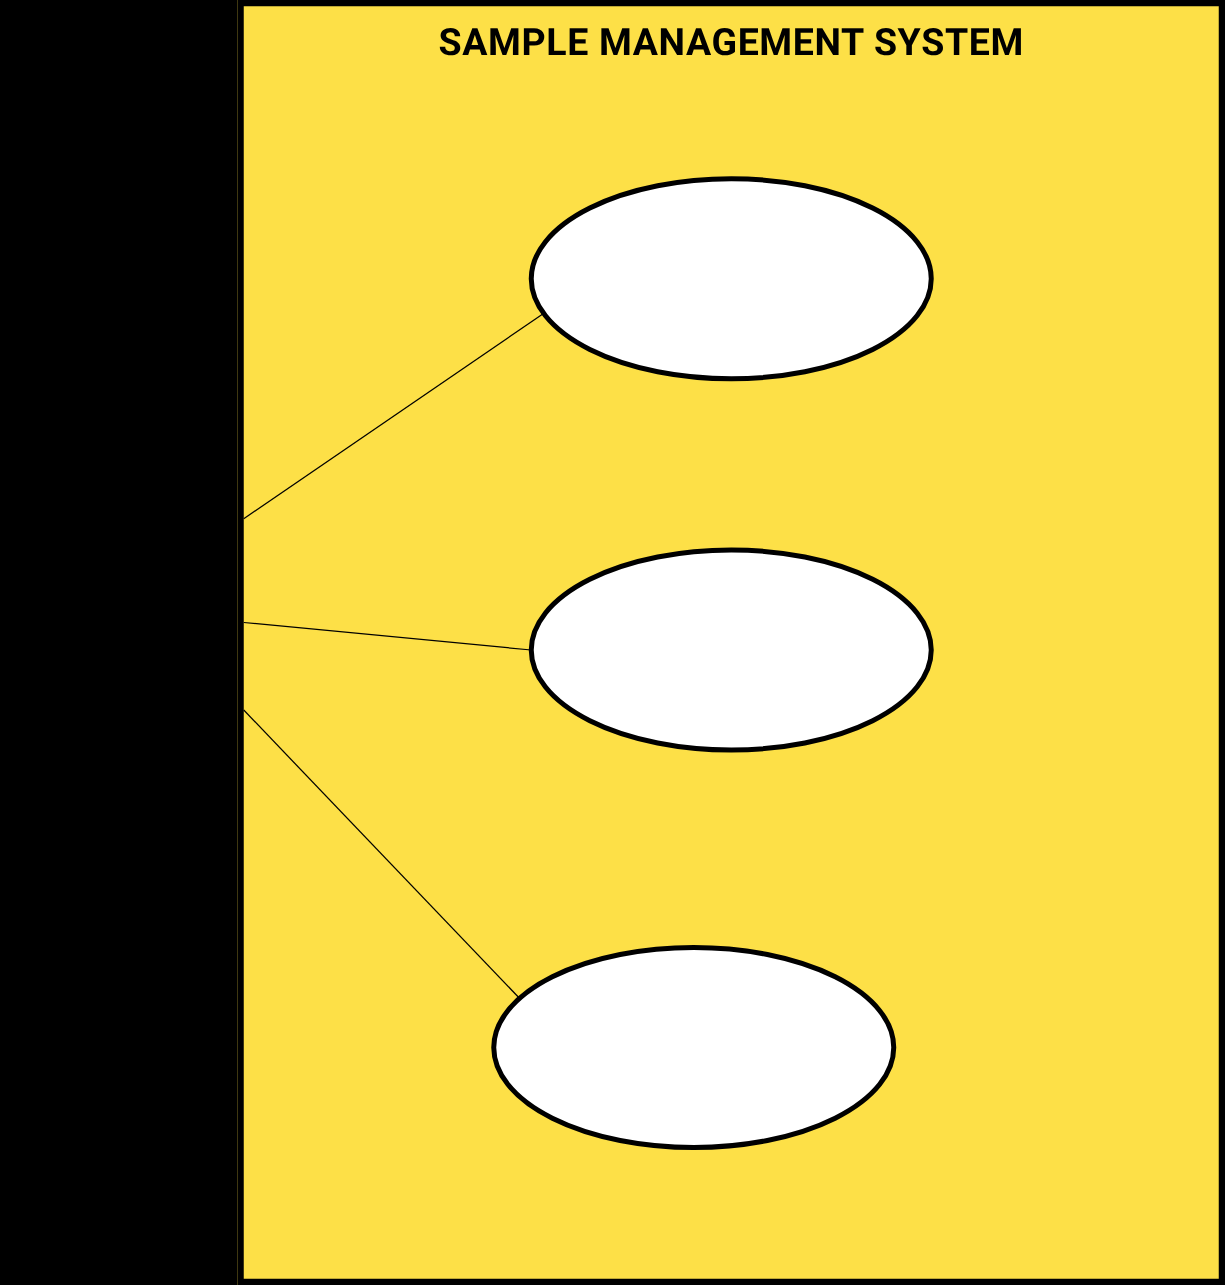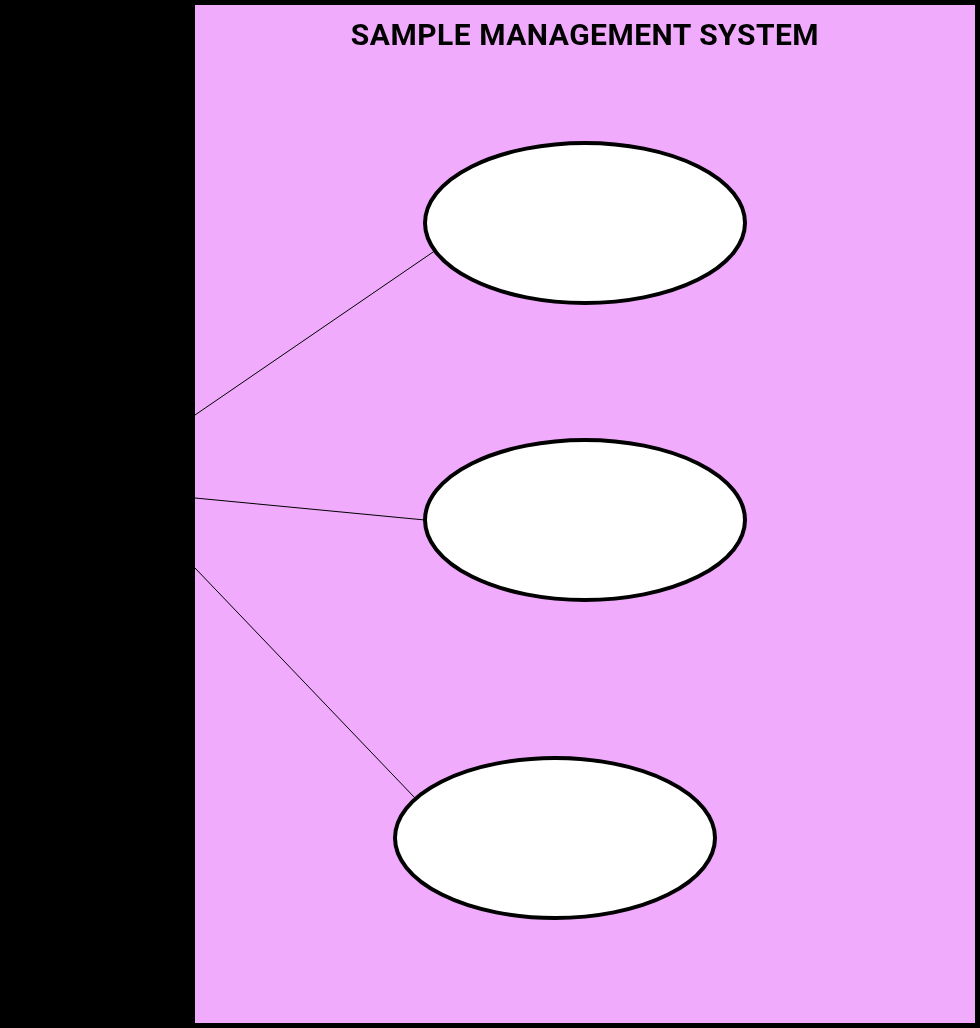--- a/index.html
+++ b/index.html
@@ -23,21 +23,21 @@
       height: 1028px;
     }
     .system-box {
       position: absolute;
       left: 190px;
       top: 0;
       width: 790px;
       height: 1028px;
       border: 5px solid #000000;
       border-right: 5px solid #000000;
-      background: #f0abfc;
+      background: #fde047;
     }
     .left-panel {
       position: absolute;
       left: 0;
       top: 0;
       width: 195px;
       height: 1028px;
       background: #000000;
     }
     .system-title {

